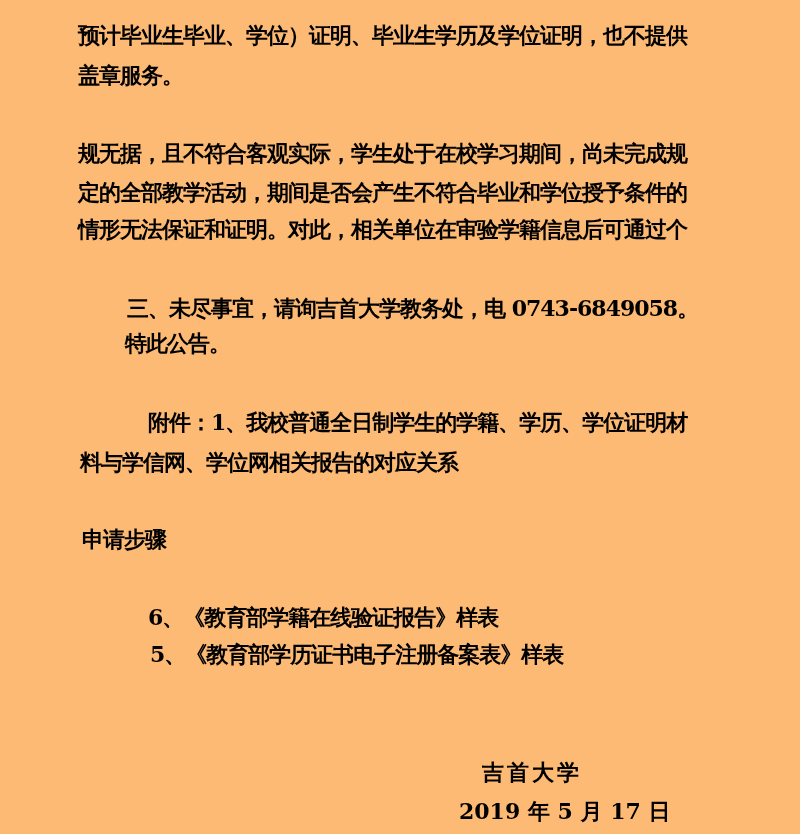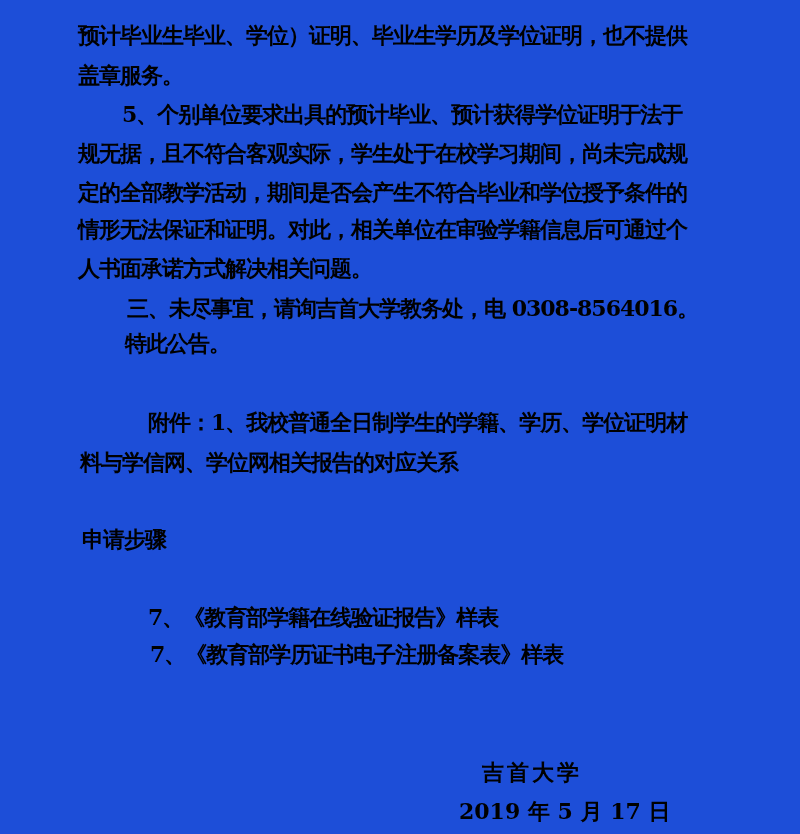--- a/index.html
+++ b/index.html
@@ -4,21 +4,21 @@
 <style>
   html, body {
     margin: 0;
     padding: 0;
     background: #ffffff;
   }
   .page {
     position: relative;
     width: 800px;
     height: 834px;
-    background: #1d4ed8;
+    background: #fdba74;
     overflow: hidden;
     font-family: "DejaVu Serif", "Liberation Serif", serif;
   }
   .line {
     position: absolute;
     white-space: nowrap;
     font-size: 22px;
     line-height: 1;
     font-weight: bold;
     color: #000000;
@@ -31,30 +31,28 @@
     letter-spacing: 0px;
   }
 </style>
 </head>
 <body>
 
 <div class="page">
 
   <div class="line" style="top:24px;  left:78px;">预计毕业生毕业、学位）证明、毕业生学历及学位证明，也不提供</div>
   <div class="line" style="top:64px;  left:78px;">盖章服务。</div>
-  <div class="line" style="top:103px; left:122px;">5、个别单位要求出具的预计毕业、预计获得学位证明于法于</div>
   <div class="line" style="top:181px; left:78px;">定的全部教学活动，期间是否会产生不符合毕业和学位授予条件的</div>
   <div class="line" style="top:142px; left:78px;">规无据，且不符合客观实际，学生处于在校学习期间，尚未完成规</div>
   <div class="line" style="top:218px; left:78px;">情形无法保证和证明。对此，相关单位在审验学籍信息后可通过个</div>
-  <div class="line" style="top:257px; left:78px;">人书面承诺方式解决相关问题。</div>
-  <div class="line" style="top:297px; left:127px;">三、未尽事宜，请询吉首大学教务处，电 0308-8564016。</div>
+  <div class="line" style="top:297px; left:127px;">三、未尽事宜，请询吉首大学教务处，电 0743-6849058。</div>
   <div class="line" style="top:332px; left:125px;">特此公告。</div>
 
   <div class="line" style="top:411px; left:148px;">附件：1、我校普通全日制学生的学籍、学历、学位证明材</div>
   <div class="line" style="top:451px; left:80px;">料与学信网、学位网相关报告的对应关系</div>
   <div class="line" style="top:528px; left:82px;">申请步骤</div>
-  <div class="line" style="top:606px; left:148px;">7、《教育部学籍在线验证报告》样表</div>
-  <div class="line" style="top:643px; left:150px;">7、《教育部学历证书电子注册备案表》样表</div>
+  <div class="line" style="top:606px; left:148px;">6、《教育部学籍在线验证报告》样表</div>
+  <div class="line" style="top:643px; left:150px;">5、《教育部学历证书电子注册备案表》样表</div>
 
   <div class="line sig-org" style="top:761px; left:482px;text-align:right;">吉首大学</div>
   <div class="line sig-date" style="top:800px; left:459px;">2019 年 5 月 17 日</div>
 
 </div>
 
 </body></html>

